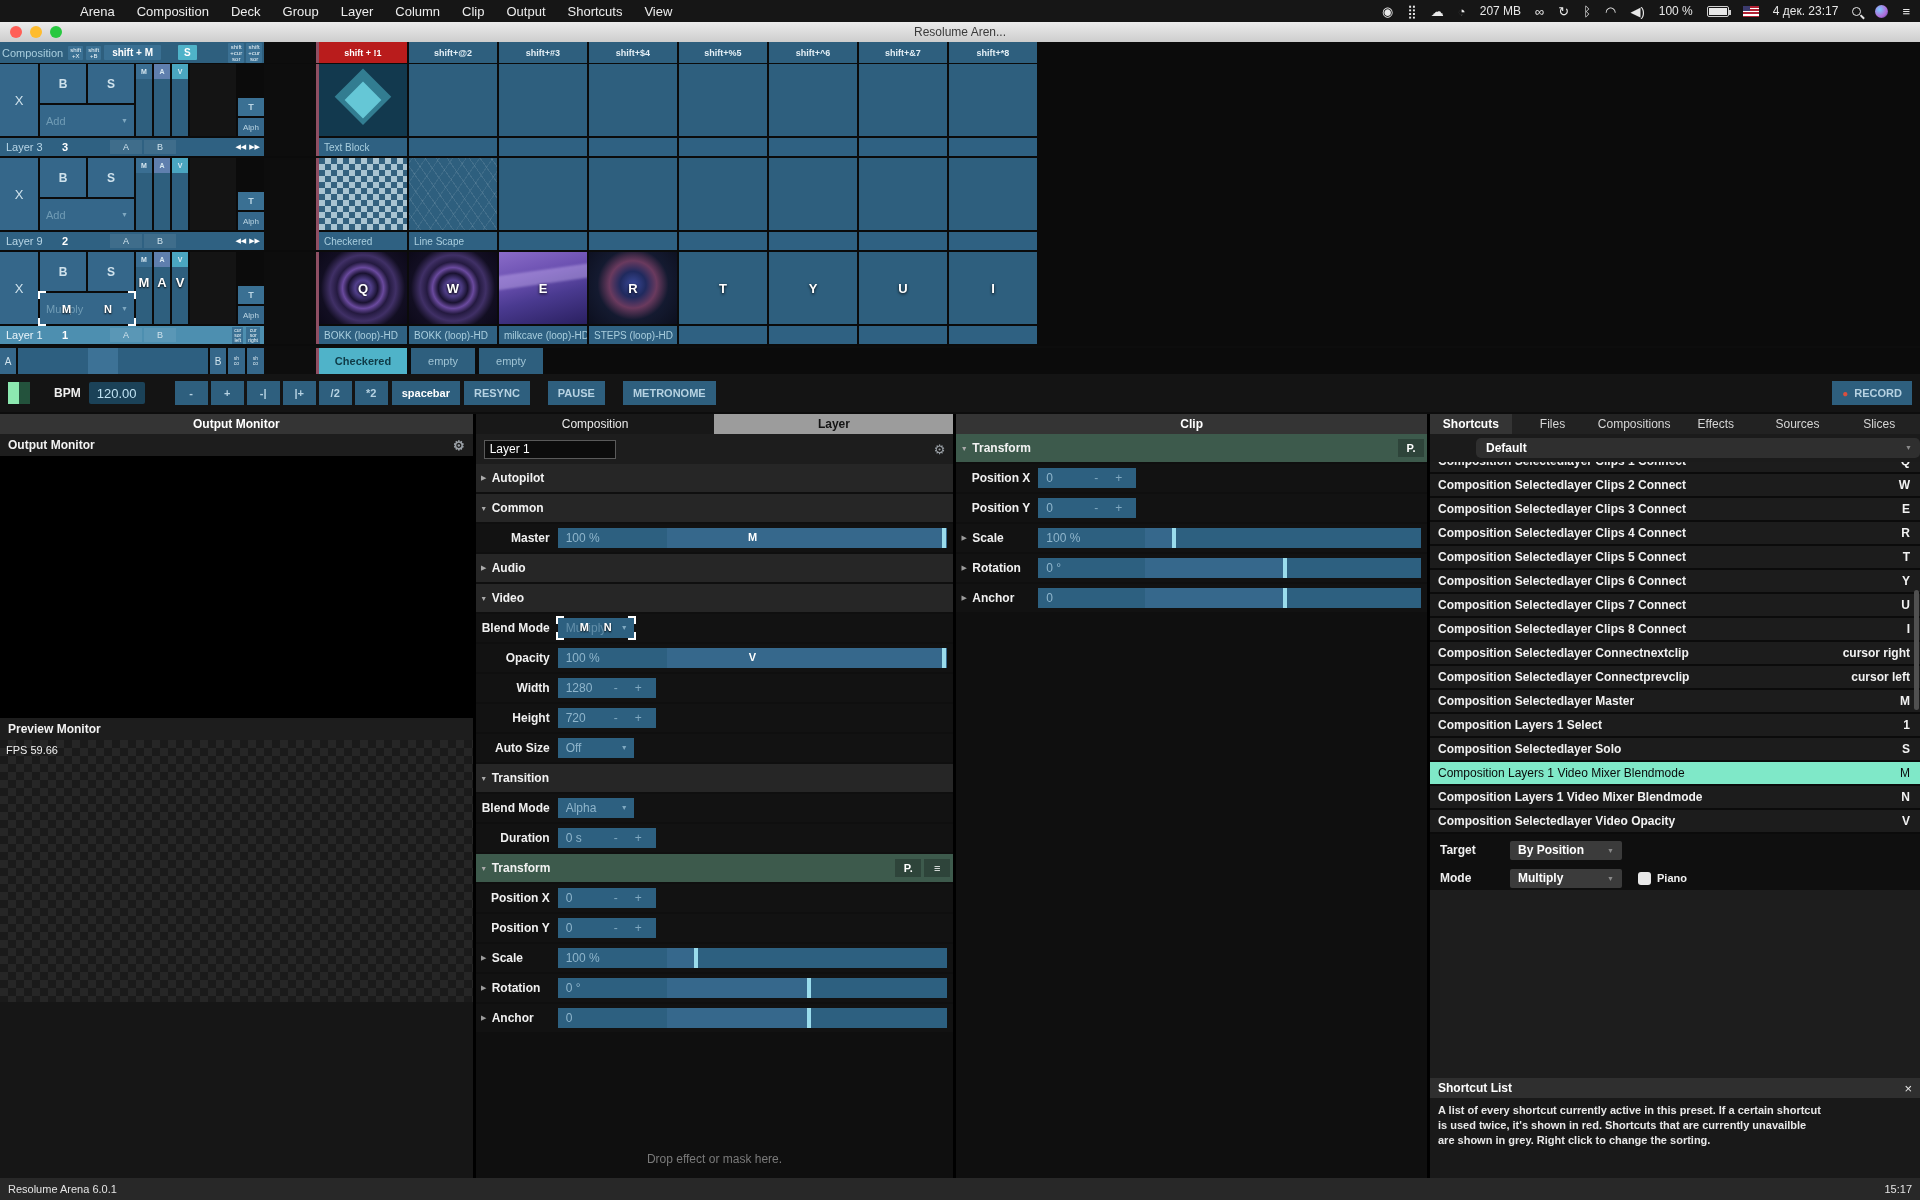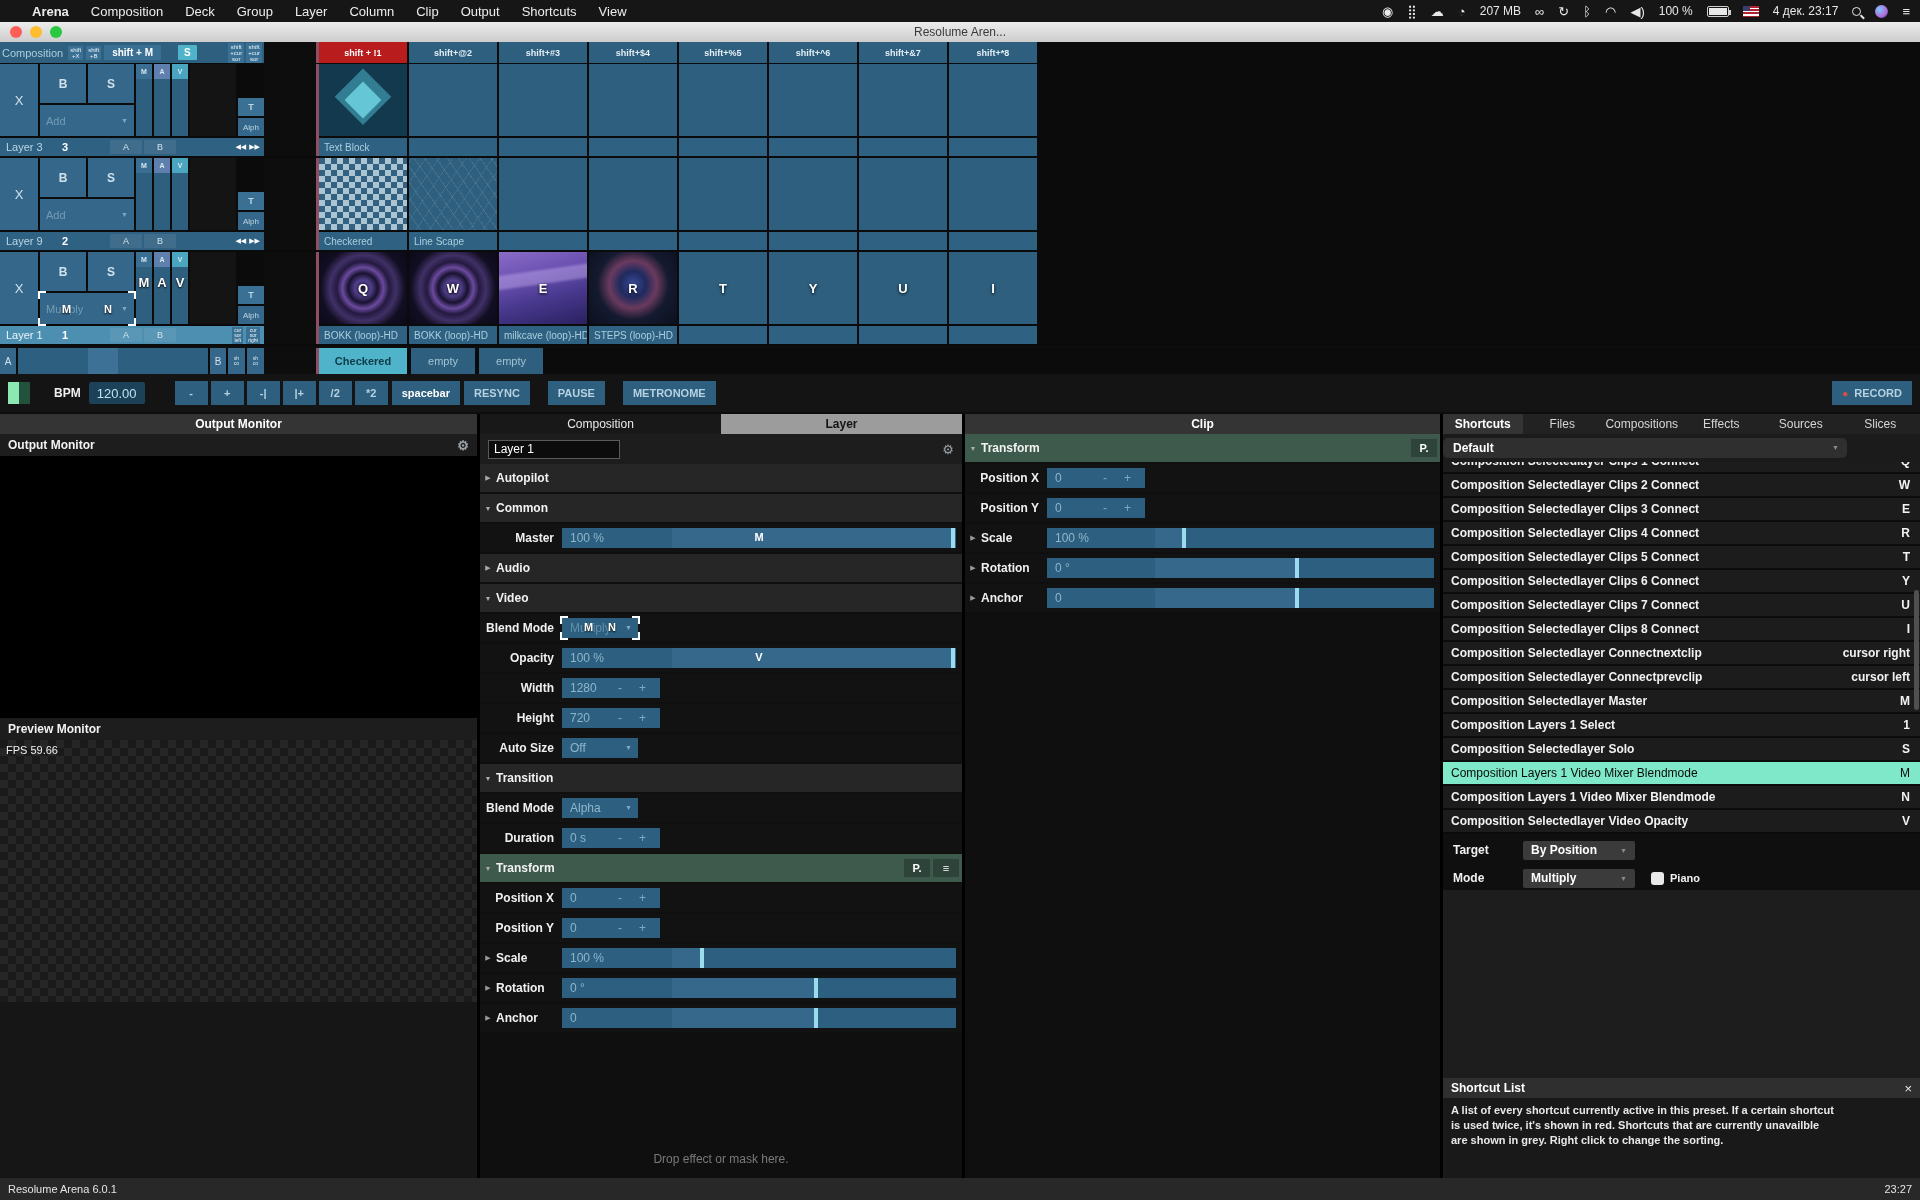--- a/index.html
+++ b/index.html
@@ -4,21 +4,21 @@
 <style>
   *{margin:0;padding:0;box-sizing:border-box;font-family:"Liberation Sans",sans-serif;}
   html,body{width:1920px;height:1200px;background:#000;overflow:hidden;}
   #screen{position:relative;width:1920px;height:1200px;background:#0d0d0d;}
 
   
   .menubar{position:absolute;top:0;left:0;right:0;height:22px;background:#161616;display:flex;align-items:center;color:#ededed;font-size:13px;padding:0 10px;}
   .menubar .apple{font-size:14px;margin:0 14px 0 8px;}
   #menu-items{display:flex;gap:22px;}
   #menu-items span{cursor:default;}
-  #menu-items span.b{font-weight:bold;}
+  #menu-items span.b{font-weight:normal;margin-left:48px;}
   .mstatus{margin-left:auto;display:flex;align-items:center;gap:14px;font-size:12px;color:#e8e8e8;}
   .mico{font-size:13px;color:#e8e8e8;}
   .batt{width:22px;height:11px;border:1px solid #cfcfcf;border-radius:2px;position:relative;}
   .batt::before{content:"";position:absolute;inset:1px;background:#e8e8e8;}
   .batt::after{content:"";position:absolute;right:-3px;top:3px;width:2px;height:5px;background:#cfcfcf;}
   .usflag{width:16px;height:11px;background:repeating-linear-gradient(#b22234 0 1.6px,#ffffff 1.6px 3.2px);position:relative;}
   .usflag::before{content:"";position:absolute;left:0;top:0;width:7px;height:5px;background:#3c3b6e;}
   .mag{width:9px;height:9px;border:1.5px solid #e8e8e8;border-radius:50%;position:relative;}
   .mag::after{content:"";position:absolute;left:7px;top:8px;width:5px;height:1.5px;background:#e8e8e8;transform:rotate(45deg);}
   .siri{width:13px;height:13px;border-radius:50%;background:radial-gradient(circle at 35% 35%,#7ec8ff,#b06bd8 60%,#273a8a);}
@@ -164,21 +164,21 @@
   .ce .shd{left:64%;}
   .sval{position:absolute;left:8px;top:3px;font-size:12px;color:#8fb5cb;}
   .skey{position:absolute;left:50%;top:3px;transform:translateX(-50%);font-size:11px;font-weight:bold;color:#fff;}
   .target{position:relative;}
   .pbtn{width:26px;height:18px;background:#2e443a;border:none;color:#fff;font-size:11px;font-weight:bold;margin-right:3px;}
   .spacer{flex:1;}
   .drophint{margin-top:118px;text-align:center;font-size:12px;color:#7a7a7a;}
 
   
   .presetrow{height:28px;background:#1b1b1b;display:flex;align-items:center;flex:none;}
-  .presetdrop{width:404px;height:20px;background:#2f2f2f;border-radius:5px;position:relative;}
+  .presetdrop{margin-left:46px;width:444px;height:20px;background:#2f2f2f;border-radius:5px;position:relative;}
   .pdval{position:absolute;left:10px;top:3px;font-size:12px;font-weight:bold;color:#fff;}
   .pdarr{position:absolute;right:8px;top:6px;font-size:7px;color:#8a8a8a;}
   .slist{height:372px;overflow:hidden;position:relative;flex:none;background:#0b0b0b;}
   .srow{height:22px;margin-bottom:2px;background:#1c1c1c;display:flex;align-items:center;padding:0 10px 0 8px;}
   .srow .sl{font-size:12px;font-weight:bold;color:#f2f2f2;}
   .srow .sk{margin-left:auto;font-size:12px;font-weight:bold;color:#f2f2f2;}
   .srow.sel{background:#7fe8c8;}
   .srow.sel .sl,.srow.sel .sk{color:#0a0a0a;font-weight:normal;}
   .srow.first{margin-top:-12px;}
   .sbar{position:absolute;right:1px;top:128px;width:5px;height:120px;background:#505050;border-radius:3px;}
@@ -990,16 +990,16 @@
         </div>
         <div class="scibody">A list of every shortcut currently active in this preset. If a certain shortcut
 is used twice, it's shown in red. Shortcuts that are currently unavailble
 are shown in grey. Right click to change the sorting.</div>
       </div>
     </div>
   </div>
 
   <div class="statusbar">
     <span>Resolume Arena 6.0.1</span>
-    <span class="right">23:27</span>
+    <span class="right">15:17</span>
   </div>
 
 </div>
 
 </body></html>

